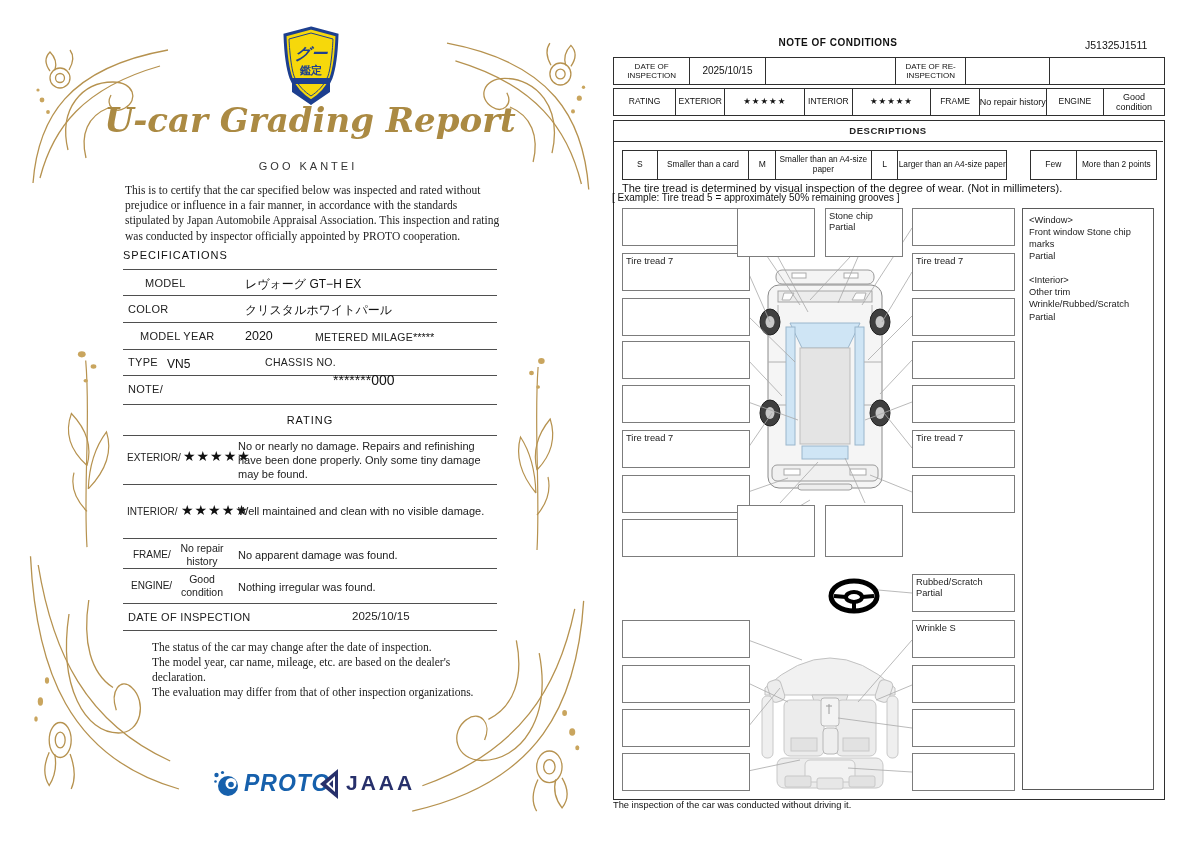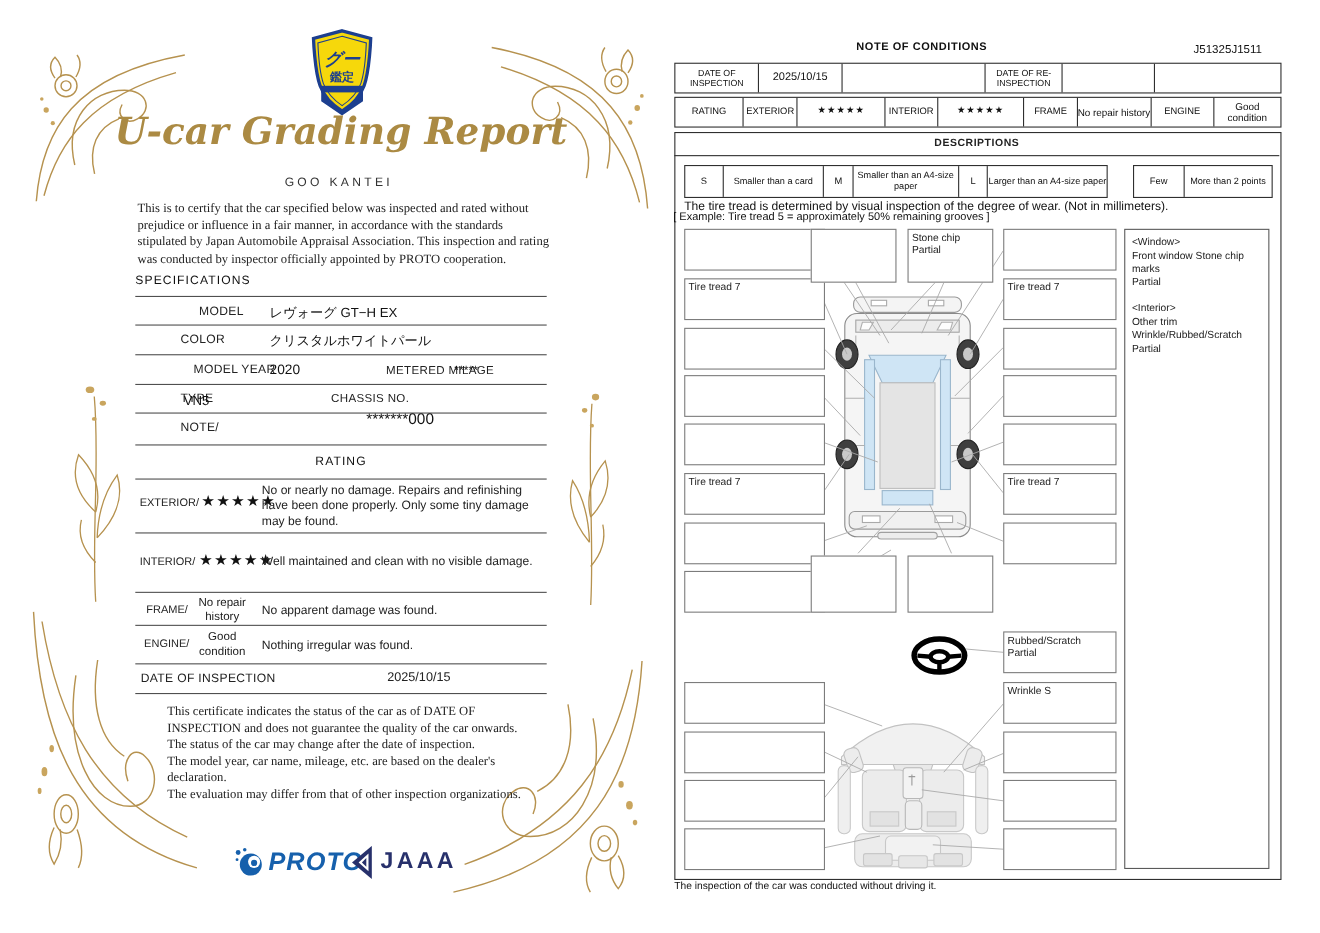--- a/index.html
+++ b/index.html
@@ -2,21 +2,21 @@
 <html><head>
 <meta charset="utf-8">
 <style>
   html,body{margin:0;padding:0;background:#ffffff;}
   #canvas{position:relative;width:1200px;height:848px;background:#fff;overflow:hidden;
           font-family:"Liberation Sans",sans-serif;color:#222;}
   .abs{position:absolute;}
   .serif{font-family:Liberation Serif, serif;}
   
   .hline{position:absolute;left:123px;width:374px;border-top:1.5px solid #4f4f4f;}
-  .speclabel{font-size:11px;color:#222;letter-spacing:.3px;margin-left:36px;}
+  .speclabel{font-size:11px;color:#222;letter-spacing:.3px;}
   .specval{font-size:12px;color:#111;}
   .ratingstars{font-family:"DejaVu Sans",sans-serif;font-size:14px;color:#111;letter-spacing:1px;}
   
   .tbl{position:absolute;display:flex;border:1px solid #2f2f2f;background:#fff;}
   .tbl .cell{border-left:1px solid #2f2f2f;display:flex;align-items:center;justify-content:center;
              text-align:center;font-size:8.5px;line-height:1.15;color:#111;}
   .tbl .cell:first-child{border-left:none;}
   .stars2{font-family:"DejaVu Sans",sans-serif;font-size:11px;letter-spacing:1px;}
   .lb{position:absolute;border:1px solid #7c7c7c;background:#fff;font-size:9.3px;color:#222;
       padding:2px 3px;line-height:1.15;}
@@ -135,21 +135,20 @@
   <div class="abs" style="left:238px;top:549px;font-size:11px">No apparent damage was found.</div>
 
   <div class="abs" style="left:131px;top:580px;font-size:10px">ENGINE/</div>
   <div class="abs" style="left:170px;top:573px;width:64px;text-align:center;font-size:10.5px;line-height:1.2">Good condition</div>
   <div class="abs" style="left:238px;top:581px;font-size:11px">Nothing irregular was found.</div>
 
   <div class="abs" style="left:128px;top:611px;font-size:11px;letter-spacing:.3px">DATE OF INSPECTION</div>
   <div class="abs" style="left:352px;top:610px;font-size:11.5px">2025/10/15</div>
 
   <div class="abs serif" style="left:152px;top:640px;width:344px;font-size:11.5px;line-height:1.3">
-    <div>This certificate indicates the status of the car as of DATE OF INSPECTION and does not guarantee the quality of the car onwards.</div>
     <div>The status of the car may change after the date of inspection.</div>
     <div>The model year, car name, mileage, etc. are based on the dealer's declaration.</div>
     <div>The evaluation may differ from that of other inspection organizations.</div>
   </div>
 
   <svg class="abs" style="left:213px;top:770px" width="28" height="28" viewBox="0 0 28 28">
     <circle cx="15" cy="16" r="10" fill="#1660ac"></circle>
     <circle cx="18" cy="13.5" r="5.5" fill="#ffffff"></circle>
     <circle cx="18" cy="14.5" r="2.8" fill="#1660ac"></circle>
     <circle cx="3.5" cy="5" r="2.2" fill="#1660ac"></circle>

